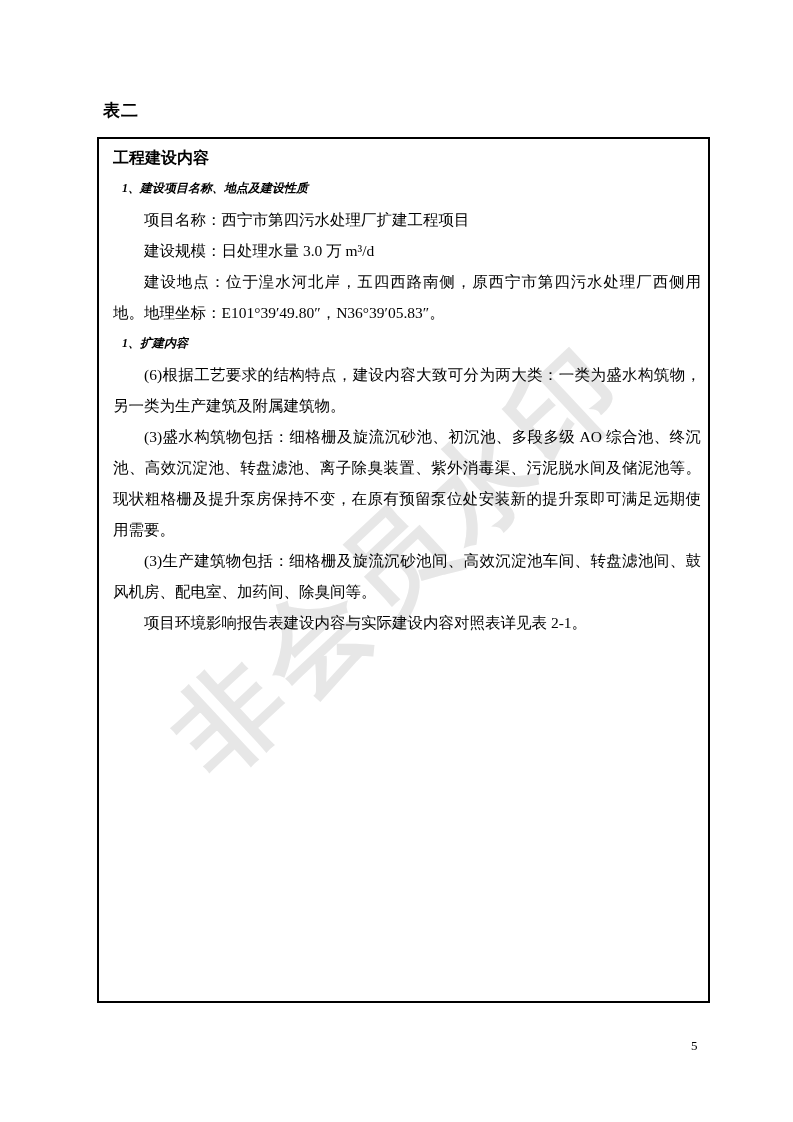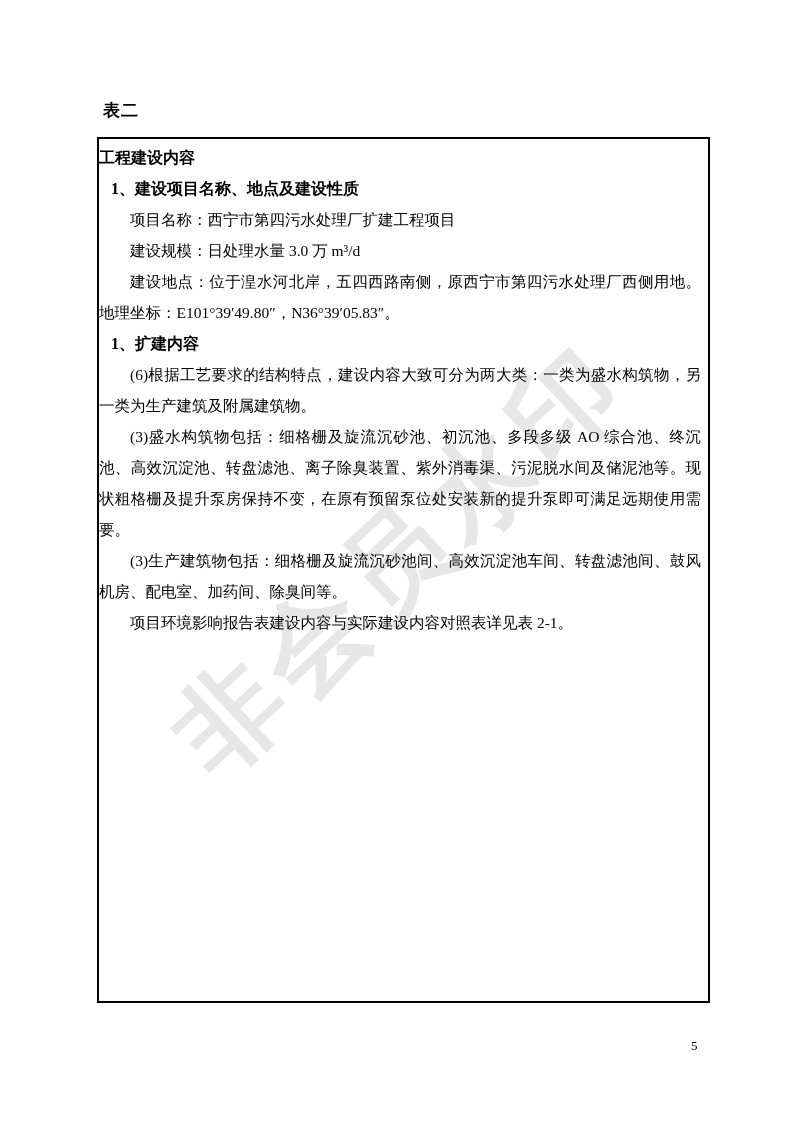--- a/index.html
+++ b/index.html
@@ -40,36 +40,37 @@
     letter-spacing: 1px;
   }
   .doc-table {
     position: absolute;
     left: 97px;
     top: 137px;
     width: 613px;
     height: 866px;
     border: 2px solid #000000;
     box-sizing: border-box;
-    padding: 4px 7px 0 0;
+    padding: 4px 7px 0 14px;
     z-index: 1;
     background: transparent;
   }
   .table-title {
     font-size: 16px;
     font-weight: bold;
     line-height: 30px;
     margin: 0;
   }
   .section-heading {
-    font-size: 16px;
+    font-size: 12px;
     font-weight: bold;
     line-height: 31px;
     text-indent: 0.75em;
     margin: 0;
+    font-style: italic;
   }
   .para {
     font-size: 15.5px;
     line-height: 31px;
     text-indent: 2em;
     text-align: justify;
     margin: 0;
   }
   .page-number {
     position: absolute;

